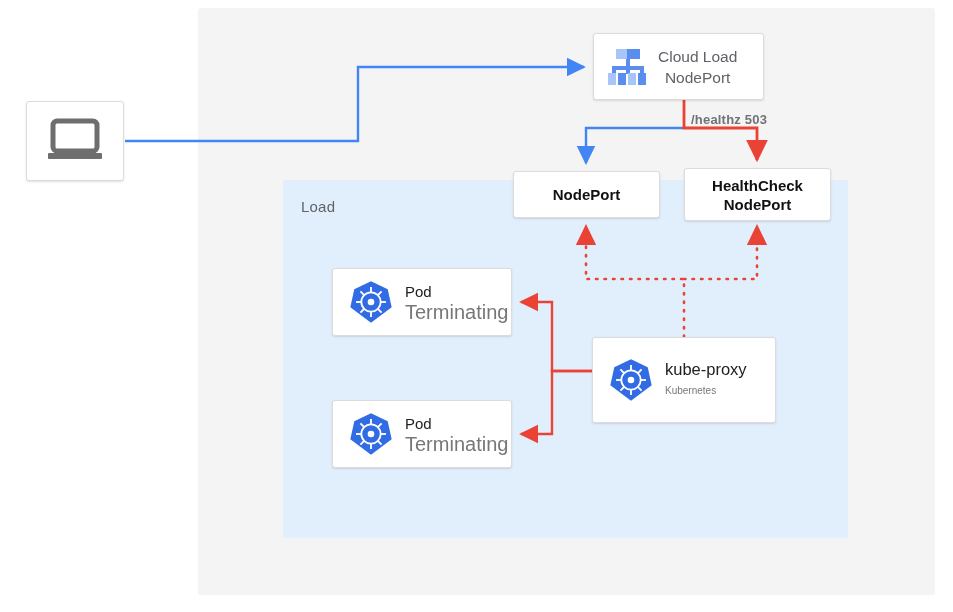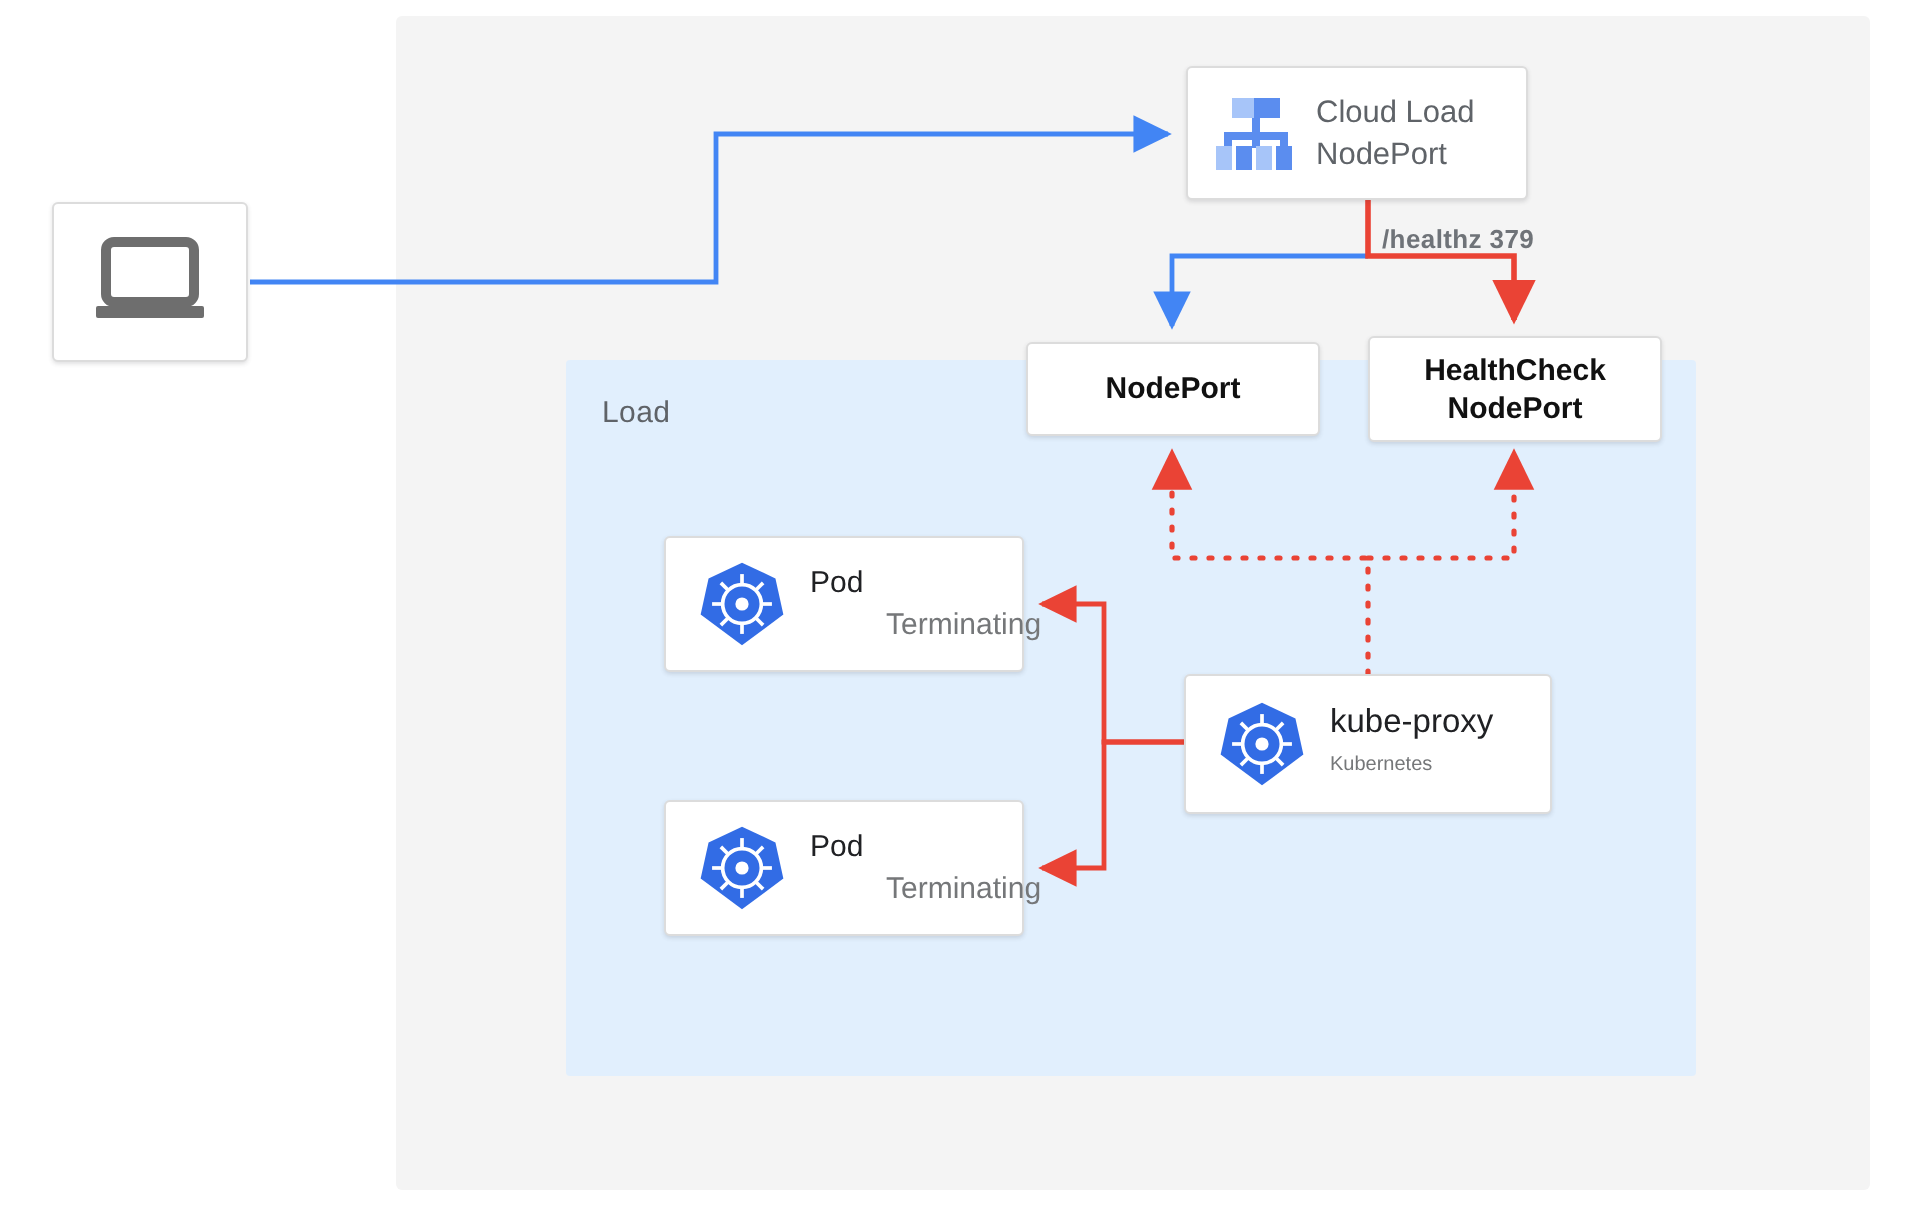--- a/index.html
+++ b/index.html
@@ -18,33 +18,33 @@
   .card{position:absolute;background:#ffffff;border:1px solid #dcdcdc;
     border-radius:3px;box-sizing:border-box;
     box-shadow:0 1px 2px rgba(60,64,67,.16);}
 
   .laptop-card{left:26px;top:101px;width:98px;height:80px;}
   .clb-card{left:593px;top:33px;width:171px;height:67px;}
   .nodeport-card{left:513px;top:171px;width:147px;height:47px;}
   .hcnodeport-card{left:684px;top:168px;width:147px;height:53px;}
   .pod1-card{left:332px;top:268px;width:180px;height:68px;}
   .pod2-card{left:332px;top:400px;width:180px;height:68px;}
-  .kubeproxy-card{left:592px;top:337px;width:184px;height:70px;}
+  .kubeproxy-card{left:592px;top:337px;width:184px;height:86px;}
 
   .card-inner{display:flex;align-items:center;height:100%;}
   .icon-slot{flex:0 0 auto;display:flex;align-items:center;justify-content:center;}
   .txt-slot{display:flex;flex-direction:column;justify-content:center;}
 
   .clb-icon{width:52px;margin-left:8px;}
-  .clb-text{margin-left:4px;}
+  .clb-text{margin-left:4px;text-align:center;}
   .clb-line{font-size:15.5px;color:#5f6368;line-height:21px;white-space:nowrap;}
 
   .k8s-icon{width:56px;margin-left:10px;}
   .pod-title{font-size:15px;color:#202124;line-height:21px;}
-  .pod-sub{font-size:15px;color:#757779;line-height:21px;margin-left:38px;}
+  .pod-sub{font-size:20px;color:#757779;line-height:21px;}
   .kp-title{font-size:16.5px;color:#202124;line-height:22px;}
   .kp-sub{font-size:10px;color:#757779;line-height:22px;}
 
   .center-bold{display:flex;align-items:center;justify-content:center;height:100%;
     font-size:15px;font-weight:bold;color:#111;text-align:center;line-height:19px;}
 
   .healthz-label{position:absolute;left:691px;top:112px;font-size:13px;
     font-weight:bold;color:#6f7378;letter-spacing:.2px;white-space:nowrap;}
 
   svg.wires{position:absolute;left:0;top:0;width:953px;height:612px;
@@ -126,21 +126,21 @@
           <rect x="32" y="26" width="8" height="12" fill="#5b8def"></rect>
         </svg>
       </span>
       <span class="txt-slot clb-text">
         <span class="clb-line">Cloud Load</span>
         <span class="clb-line">NodePort</span>
       </span>
     </div>
   </div>
 
-  <div class="healthz-label">/healthz 379</div>
+  <div class="healthz-label">/healthz 503</div>
 
   <div class="card nodeport-card">
     <div class="center-bold">NodePort</div>
   </div>
 
   <div class="card hcnodeport-card">
     <div class="center-bold">
       <span style="display:block;text-align:center;">
         <span style="display:block;">HealthCheck</span>
         <span style="display:block;">NodePort</span>

